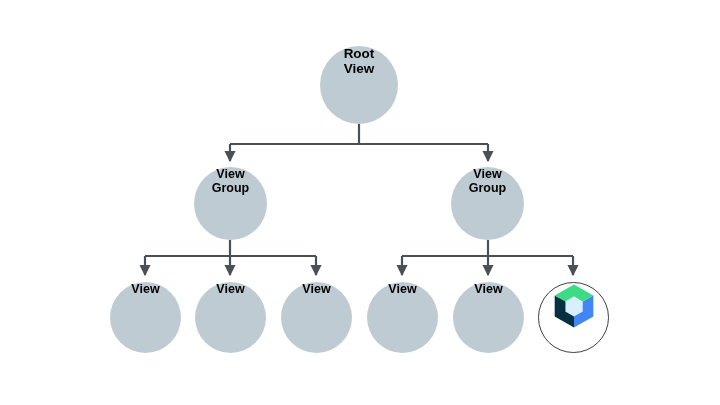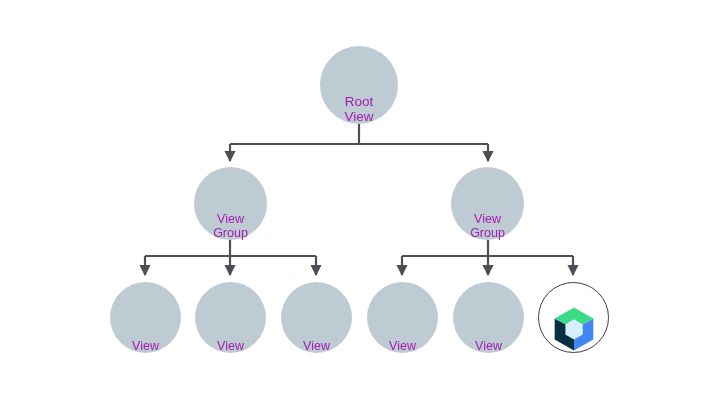--- a/index.html
+++ b/index.html
@@ -25,26 +25,27 @@
     left: 0;
     top: 0;
     width: 720px;
     height: 405px;
   }
   .node {
     position: absolute;
     box-sizing: border-box;
     border-radius: 50%;
     display: flex;
-    align-items: flex-end;
+    align-items: flex-start;
     justify-content: center;
     text-align: center;
     line-height: 1.12;
-    color: #a21caf;
+    color: #000000;
     background: #bfcbd2;
+    font-weight: bold;
   }
   .node-root {
     width: 78px;
     height: 78px;
     left: 320px;
     top: 46px;
     font-size: 13.5px;
   }
   .node-group {
     width: 73px;

